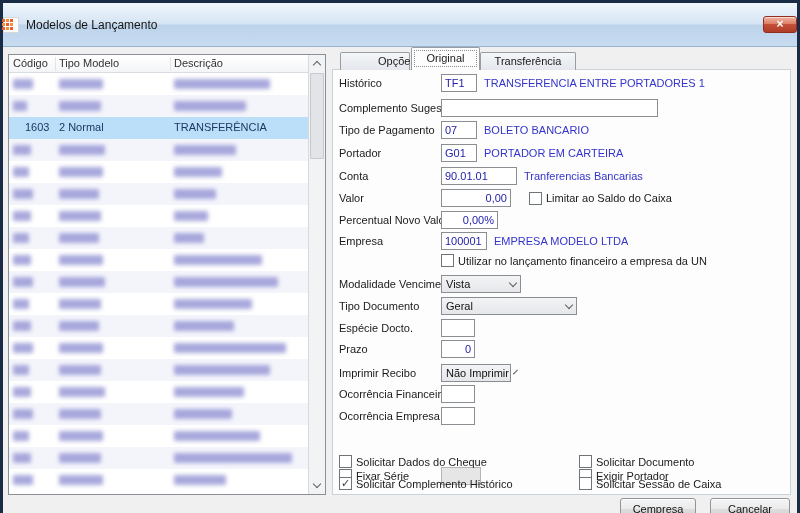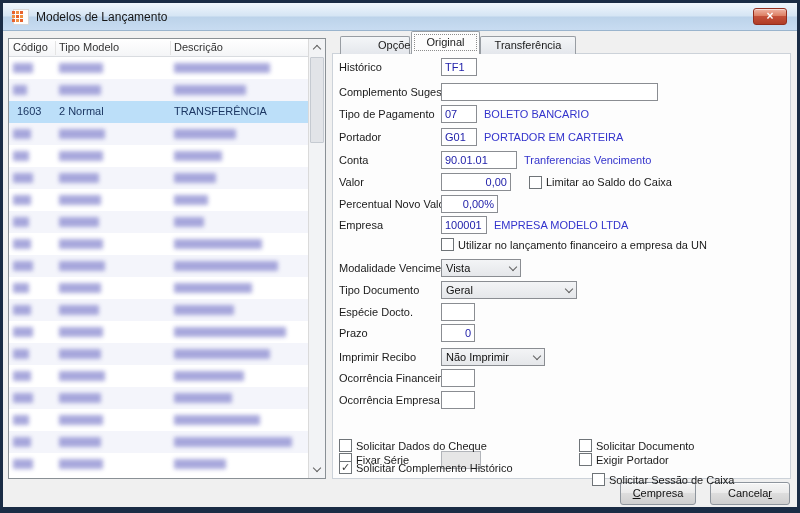--- a/index.html
+++ b/index.html
@@ -7,21 +7,21 @@
   body { font-family:"Liberation Sans", sans-serif; }
 
   .window{
     position:relative; width:800px; height:513px;
     border:3px solid #1a2c45; border-bottom-width:6px;
     background:#f0f0f0;
     box-shadow: inset 0 -2px 0 #41bcd2;
   }
   
   .titlebar{
-    height:28px; display:flex; align-items:center; padding:0 10px;
+    height:44px; display:flex; align-items:center; padding:0 0;
     background:linear-gradient(#f0f6fc, #d5e5f4 48%, #bcd3ea 52%, #c8dcf1);
     border-bottom:1px solid #9ab4cd;
   }
   .app-icon{
     width:16px; height:16px; background:#fdfdfd; border:1px solid #d8d8d8;
     display:flex; align-items:center; justify-content:center; flex:none;
   }
   .app-icon i{
     display:block; width:3px; height:3px; background:#e8622d;
     box-shadow:4px 0 #f09040, 8px 0 #e8622d,
@@ -145,21 +145,21 @@
             <span class="blob" style="left: 4px; width: 20px;"></span>
             <span class="blob" style="left: 50px; width: 44px;"></span>
             <span class="blob" style="left: 165px; width: 96px;"></span>
           </div>
           <div class="trow">
             <span class="blob" style="left: 4px; width: 14px;"></span>
             <span class="blob" style="left: 50px; width: 42px;"></span>
             <span class="blob" style="left: 165px; width: 72px;"></span>
           </div>
           <div class="trow sel">
-            <span class="cell" style="left: 8px;">1603</span>
+            <span class="cell" style="left: 16px;">1603</span>
             <span class="cell" style="left: 50px;">2 Normal</span>
             <span class="cell" style="left: 165px;">TRANSFERÊNCIA</span>
           </div>
           <div class="trow">
             <span class="blob" style="left: 4px; width: 18px;"></span>
             <span class="blob" style="left: 50px; width: 46px;"></span>
             <span class="blob" style="left: 165px; width: 62px;"></span>
           </div>
           <div class="trow">
             <span class="blob" style="left: 4px; width: 16px;"></span>
@@ -251,20 +251,21 @@
     <div class="tab inactive" style="left:337px;width:70px;padding-left:37px;">Opções</div>
     <div class="tab active" style="left:408px;width:69px;">Original</div>
     <div class="tab inactive" style="left:477px;width:96px;">Transferência</div>
 
     <div class="tabpage">
 
       <div class="frow" style="top:4px;">
         <span class="flabel">Histórico</span>
         <span class="fctl">
           <input class="txt" style="width: 36px;" value="TF1">
+          <span class="desc">TRANSFERENCIA ENTRE PORTADORES 1</span>
         </span>
       </div>
 
       <div class="frow" style="top:29px;">
         <span class="flabel">Complemento Sugestão</span>
         <span class="fctl">
           <input class="txt" style="width: 217px;" value="">
         </span>
       </div>
 
@@ -281,21 +282,21 @@
         <span class="fctl">
           <input class="txt" style="width: 36px;" value="G01">
           <span class="desc">PORTADOR EM CARTEIRA</span>
         </span>
       </div>
 
       <div class="frow" style="top:97px;">
         <span class="flabel">Conta</span>
         <span class="fctl">
           <input class="txt" style="width: 76px;" value="90.01.01">
-          <span class="desc">Tranferencias Vencimento</span>
+          <span class="desc">Tranferencias Bancarias</span>
         </span>
       </div>
 
       <div class="frow" style="top:119px;">
         <span class="flabel">Valor</span>
         <span class="fctl" style="gap:0;">
           <input class="txt num" style="width: 70px;" value="0,00">
           <span class="cbgroup" style="margin-left:18px;">
             <span class="cb"></span>
             <span class="cblabel">Limitar ao Saldo do Caixa</span>
@@ -357,21 +358,21 @@
       <div class="frow" style="top:270px;">
         <span class="flabel">Prazo</span>
         <span class="fctl">
           <input class="txt num" style="width: 34px;" value="0">
         </span>
       </div>
 
       <div class="frow" style="top:294px;">
         <span class="flabel">Imprimir Recibo</span>
         <span class="fctl">
-          <span class="combo" style="width:104px;">
+          <span class="combo" style="width:70px;">
             <span class="cv">Não Imprimir</span>
             <span class="chev down"></span>
           </span>
         </span>
       </div>
 
       <div class="frow" style="top:315px;">
         <span class="flabel">Ocorrência Financeira</span>
         <span class="fctl">
           <input class="txt" style="width: 34px;" value="">
@@ -406,21 +407,21 @@
           <span class="cb"></span>
           <span class="cblabel">Solicitar Documento</span>
         </span>
       </div>
 
       <div class="frow" style="top:405px;">
         <span class="cbgroup" style="position:absolute;left:0;top:2px;">
           <span class="cb checked"></span>
           <span class="cblabel">Solicitar Complemento Histórico</span>
         </span>
-        <span class="cbgroup col2" style="top:14px;margin-left:13px;">
+        <span class="cbgroup col2" style="top:2px;">
           <span class="cb"></span>
           <span class="cblabel">Solicitar Sessão de Caixa</span>
         </span>
       </div>
 
     </div>
 
     <div class="btn" style="left:617px;top:451px;width:76px;">
       <span></span><span class="accel">C</span><span>empresa</span>
     </div>

